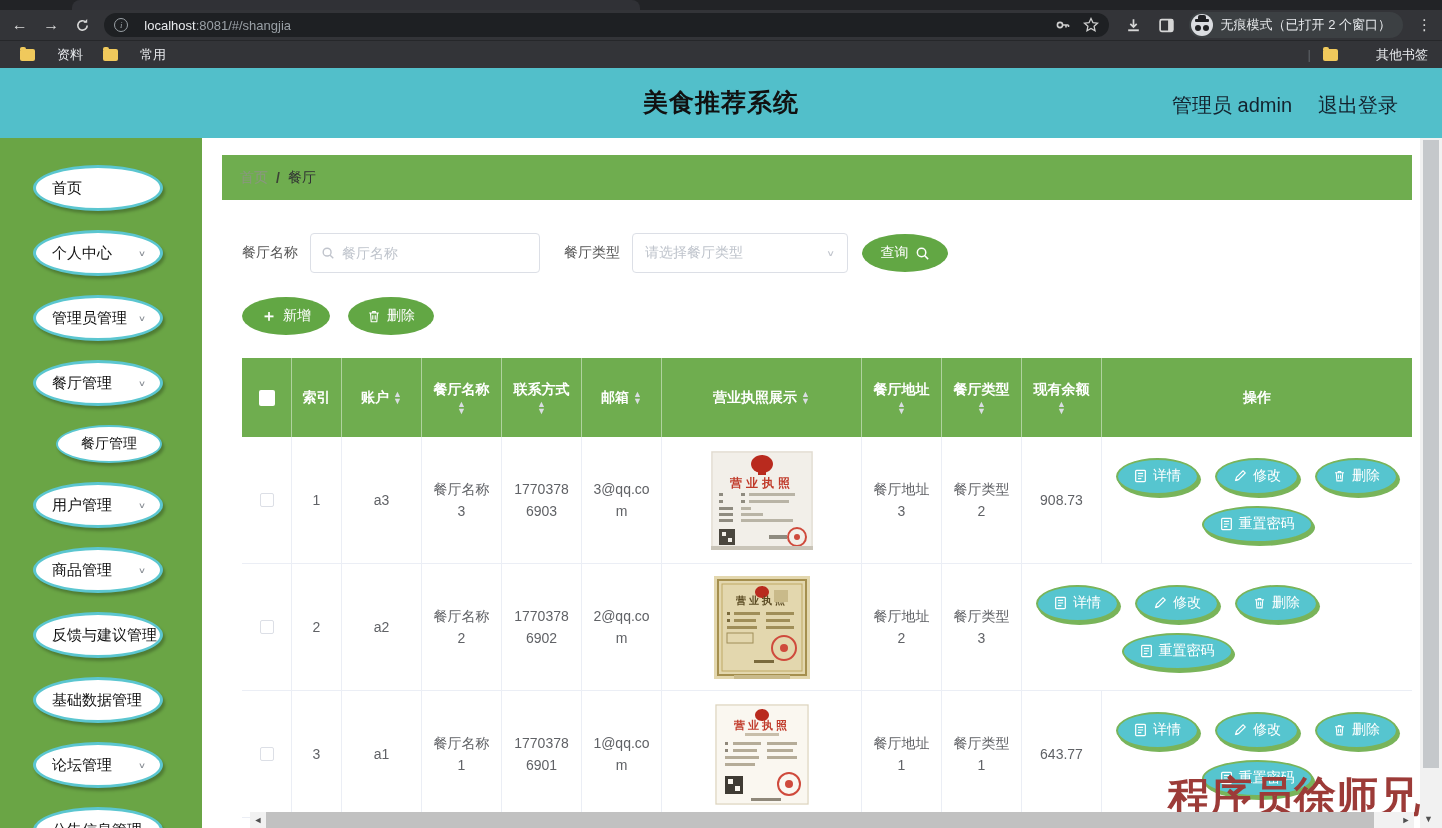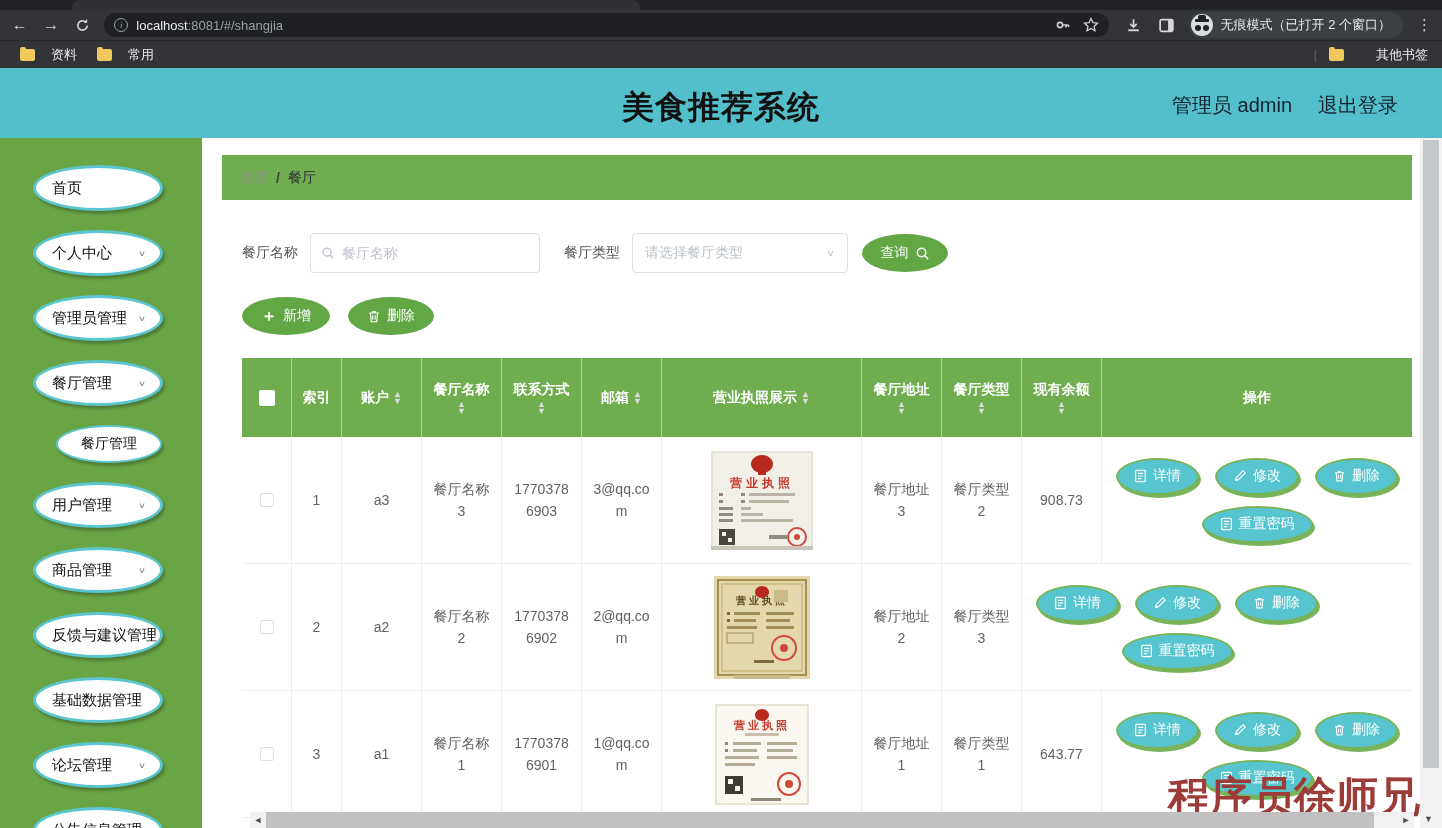--- a/index.html
+++ b/index.html
@@ -8,45 +8,45 @@
   .abs { position:absolute; }
 
   
   .tabstrip { left:0; top:0; width:1442px; height:10px; background:#222326; }
   .tabstrip .active-tab { position:absolute; left:72px; top:0; width:568px; height:10px; background:#303136; border-radius:8px 8px 0 0; }
   .toolbar { left:0; top:10px; width:1442px; height:30px; background:#333438; display:flex; align-items:center; }
   .navbtn { width:24px; height:24px; display:flex; align-items:center; justify-content:center; color:#d6d6d6; font-size:16px; margin-left:8px; }
   .urlbar { height:24px; background:#1e2023; border-radius:12px; margin-left:10px; width:1028px; display:flex; align-items:center; padding:0 10px; }
   .urlbar .info { width:14px; height:14px; border:1.4px solid #9aa0a6; border-radius:50%; color:#9aa0a6; font-size:9px; display:flex; align-items:center; justify-content:center; font-style:italic; font-family:"Liberation Serif",serif; }
   .urltext { margin-left:8px; font-size:13px; color:#9aa0a6; white-space:nowrap; }
-  .urltext b { color:#e8eaed; font-weight:normal; }
+  .urltext b { color:#e8eaed; font-weight:normal;margin-left:8px; }
   .urlbar .spacer { flex:1; }
   .pillicon { color:#cfcfcf; margin-left:12px; display:flex; align-items:center; }
   .tbicon { color:#d6d6d6; margin-left:16px; display:flex; align-items:center; }
   .incog { margin-left:14px; height:26px; background:#3c4043; border-radius:13px; display:flex; align-items:center; padding:0 12px 0 2px; }
   .incog .badge { width:22px; height:22px; border-radius:50%; background:#dadce0; position:relative; margin-right:8px; }
   .incog .hat { position:absolute; left:4px; top:5px; width:14px; height:3px; background:#202124; border-radius:1px; }
   .incog .hat:before { content:""; position:absolute; left:3px; top:-4px; width:8px; height:4px; background:#202124; border-radius:2px 2px 0 0; }
   .incog .glasses { position:absolute; left:4px; top:11px; width:14px; height:6px; }
   .incog .glasses i { position:absolute; width:6px; height:6px; border-radius:50%; background:#202124; }
   .incog .glasses i:last-child { right:0; }
   .incog span { color:#e8eaed; font-size:13px; white-space:nowrap; }
   .dots { color:#d6d6d6; font-size:15px; letter-spacing:0; margin:0 10px 0 14px; }
 
   .bookmarks { left:0; top:40px; width:1442px; height:28px; background:#333438; border-top:1px solid #26272a; display:flex; align-items:center; }
   .bm { display:flex; align-items:center; margin-left:20px; }
-  .bm span { color:#e8eaed; font-size:13px; margin-left:16px; }
+  .bm span { color:#e8eaed; font-size:13px; margin-left:22px; }
   .folder { width:15px; height:12px; background:#f0c95c; border-radius:2px; position:relative; }
   .folder:before { content:""; position:absolute; left:0; top:-2px; width:6px; height:3px; background:#f0c95c; border-radius:2px 2px 0 0; }
   .bm-right { margin-left:auto; display:flex; align-items:center; margin-right:14px; }
   .bm-sep { color:#5f6368; margin-right:12px; font-size:13px; }
 
   
   .appheader { left:0; top:68px; width:1442px; height:70px; background:#52bfca; }
-  .apptitle { position:absolute; left:0; right:0; top:18px; text-align:center; font-size:32px; font-weight:bold; color:#111; letter-spacing:1px; }
+  .apptitle { position:absolute; left:0; right:0; top:18px; text-align:center; font-size:25px; font-weight:bold; color:#111; letter-spacing:1px; }
   .header-right { position:absolute; right:44px; top:24px; font-size:20px; color:#13222e; display:flex; gap:26px; align-items:flex-start; }
 
   
   .sidebar { left:0; top:138px; width:202px; height:690px; background:#6aa545; overflow:hidden; }
   .menu { display:flex; flex-direction:column; gap:19px; padding-top:27px; }
   .mitem { margin-left:33px; width:130px; height:46px; background:#fff; border:3px solid #5bc6d0; border-radius:50%;
            box-shadow:2px 3px 3px rgba(0,0,0,.25); display:flex; align-items:center; padding:0 14px 0 16px; }
   .mitem span.lbl { font-size:15px; color:#111; white-space:nowrap; }
   .mitem .chev { margin-left:auto; color:#8a8f96; font-size:11px; transform:scaleY(.7); }
   .mitem.sub { margin-left:56px; width:106px; height:38px; border-width:2px; justify-content:center; padding:0 8px; }

